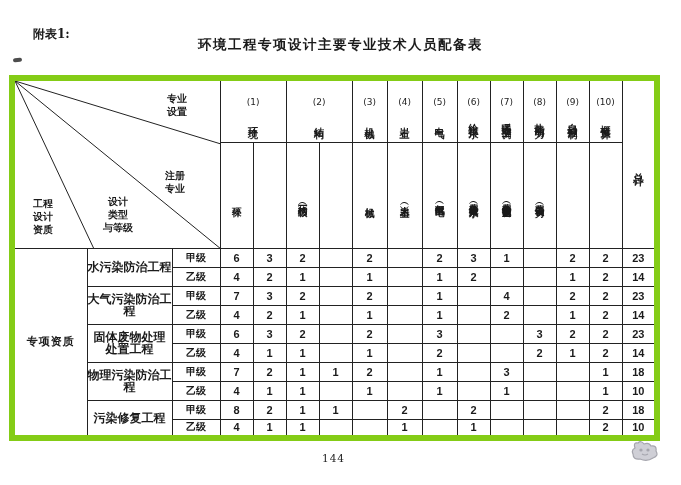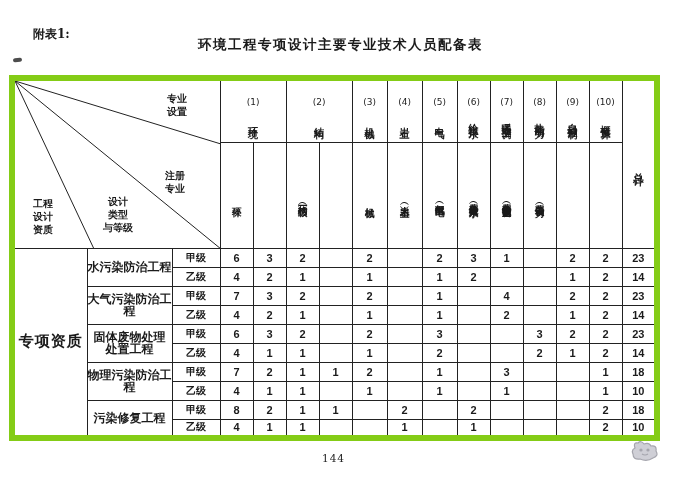--- a/index.html
+++ b/index.html
@@ -23,21 +23,21 @@
   .vert.sub{font-size:9.5px;letter-spacing:.5px;max-height:102px;}
   .vert.total{font-size:10.5px;letter-spacing:3px;}
   .corner{position:relative;padding:0;}
   .corner svg{position:absolute;left:0;top:0;}
   .corner-label{position:absolute;white-space:pre-line;text-align:center;
         font-size:10px;line-height:13px;font-weight:600;}
   .lbl-setup{left:149px;top:11px;width:26px;}
   .lbl-reg{left:147px;top:88px;width:26px;}
   .lbl-type{left:82px;top:114px;width:42px;}
   .lbl-qual{left:15px;top:116px;width:26px;}
-  .qual{font-size:15px;font-weight:600;letter-spacing:1px;}
+  .qual{font-size:11px;font-weight:600;letter-spacing:1px;}
   .cat{font-size:12px;font-weight:600;white-space:pre-line;line-height:12px;}
   .grade{font-size:10px;font-weight:600;}
   .val{font-size:11px;font-weight:bold;font-family:"Liberation Sans","DejaVu Sans",sans-serif;}
   .pagenum{position:absolute;left:322px;top:452px;font-family:"DejaVu Serif",serif;
         font-size:10.5px;letter-spacing:1px;}
   .watermark{position:absolute;right:18px;top:440px;display:flex;align-items:center;
         gap:5px;color:#a5a5ad;}
   .wm-text{font-size:17px;font-weight:bold;letter-spacing:2px;}
 </style>
 </head>

